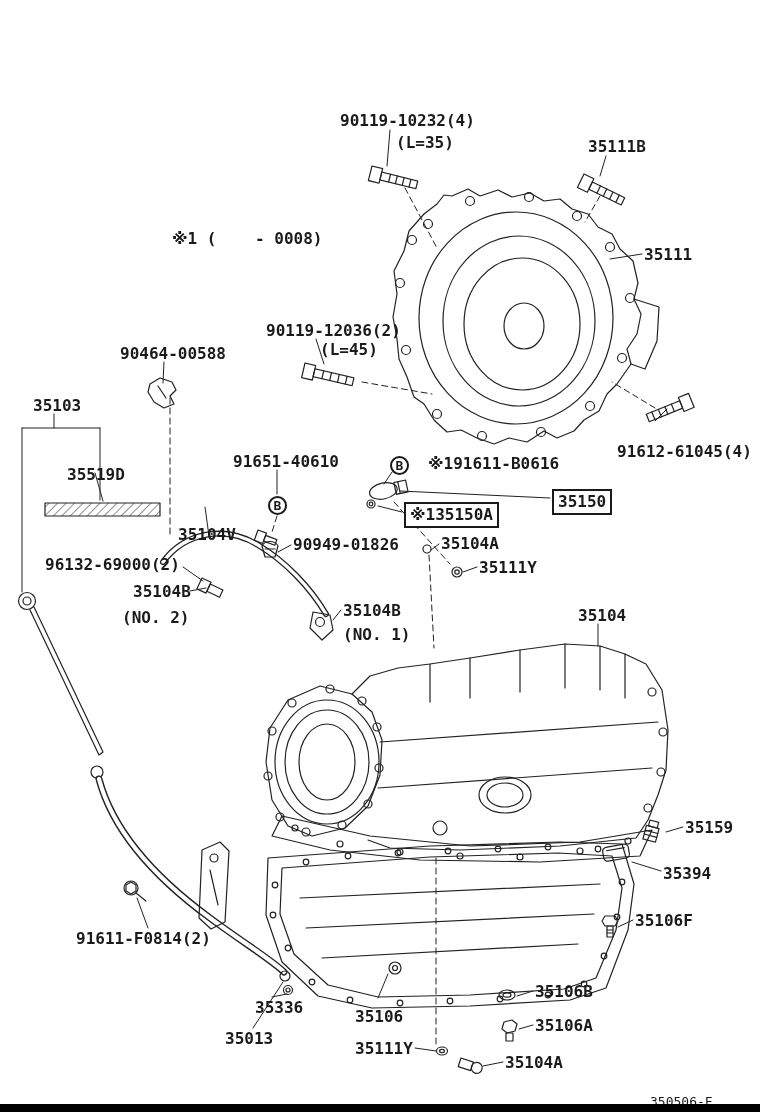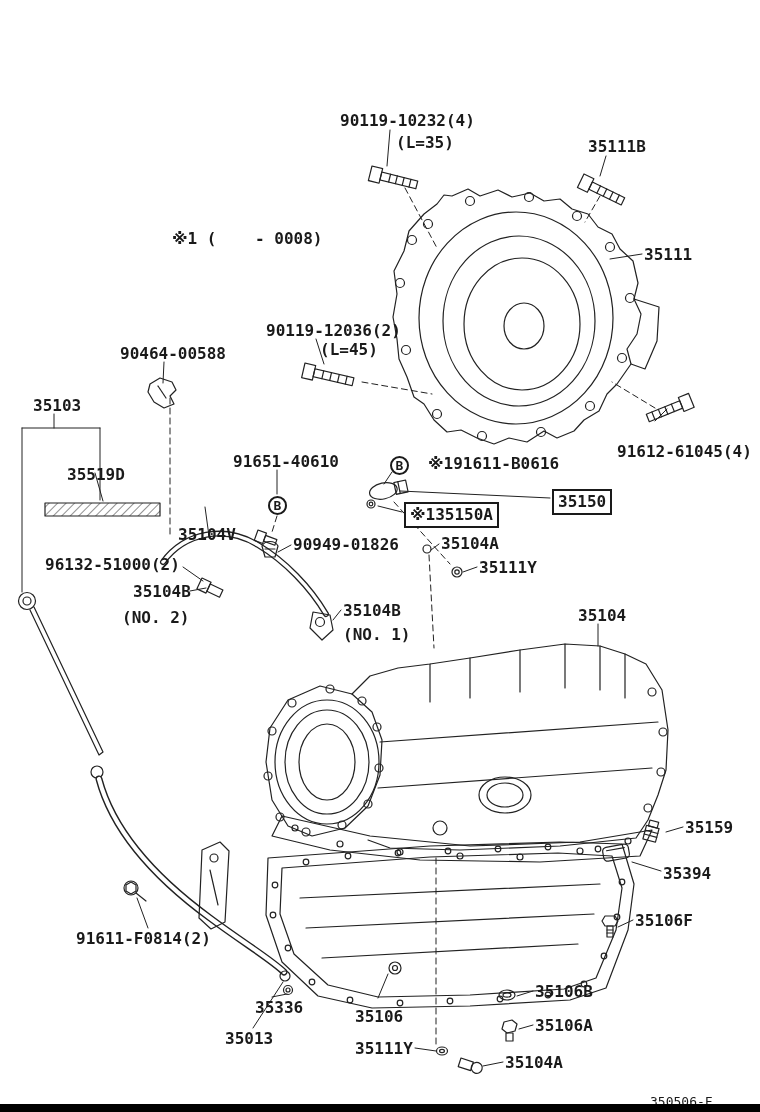--- a/index.html
+++ b/index.html
@@ -307,21 +307,21 @@
       <div class="part-label" style="left: 33px; top: 397px;">35103</div>
       <div class="part-label" style="left: 67px; top: 456px; margin-top: 10px;">35519D</div>
       <div class="part-label" style="left: 233px; top: 453px;">91651-40610</div>
       <div class="part-label" style="left: 178px; top: 490px; margin-top: 36px;">35104V</div>
       <div class="part-label" style="left: 617px; top: 423px; margin-top: 20px;">91612-61045(4)</div>
       <div class="part-label" style="left: 428px; top: 455px;">※191611-B0616</div>
       <div class="part-label boxed" style="left: 552px; top: 489px;">35150</div>
       <div class="part-label boxed" style="left: 404px; top: 502px;">※135150A</div>
       <div class="part-label" style="left: 293px; top: 536px;">90949-01826</div>
       <div class="part-label" style="left: 441px; top: 535px;">35104A</div>
-      <div class="part-label" style="left: 45px; top: 556px;">96132-51000(2)</div>
+      <div class="part-label" style="left: 45px; top: 556px;">96132-69000(2)</div>
       <div class="part-label" style="left: 479px; top: 559px;">35111Y</div>
       <div class="part-label" style="left: 133px; top: 583px;">35104B</div>
       <div class="part-label" style="left: 122px; top: 609px;">(NO. 2)</div>
       <div class="part-label" style="left: 343px; top: 602px;">35104B</div>
       <div class="part-label" style="left: 343px; top: 626px;">(NO. 1)</div>
       <div class="part-label" style="left: 578px; top: 607px;">35104</div>
       <div class="part-label" style="left: 685px; top: 819px;">35159</div>
       <div class="part-label" style="left: 663px; top: 865px;">35394</div>
       <div class="part-label" style="left: 635px; top: 912px;">35106F</div>
       <div class="part-label" style="left: 76px; top: 930px;">91611-F0814(2)</div>

